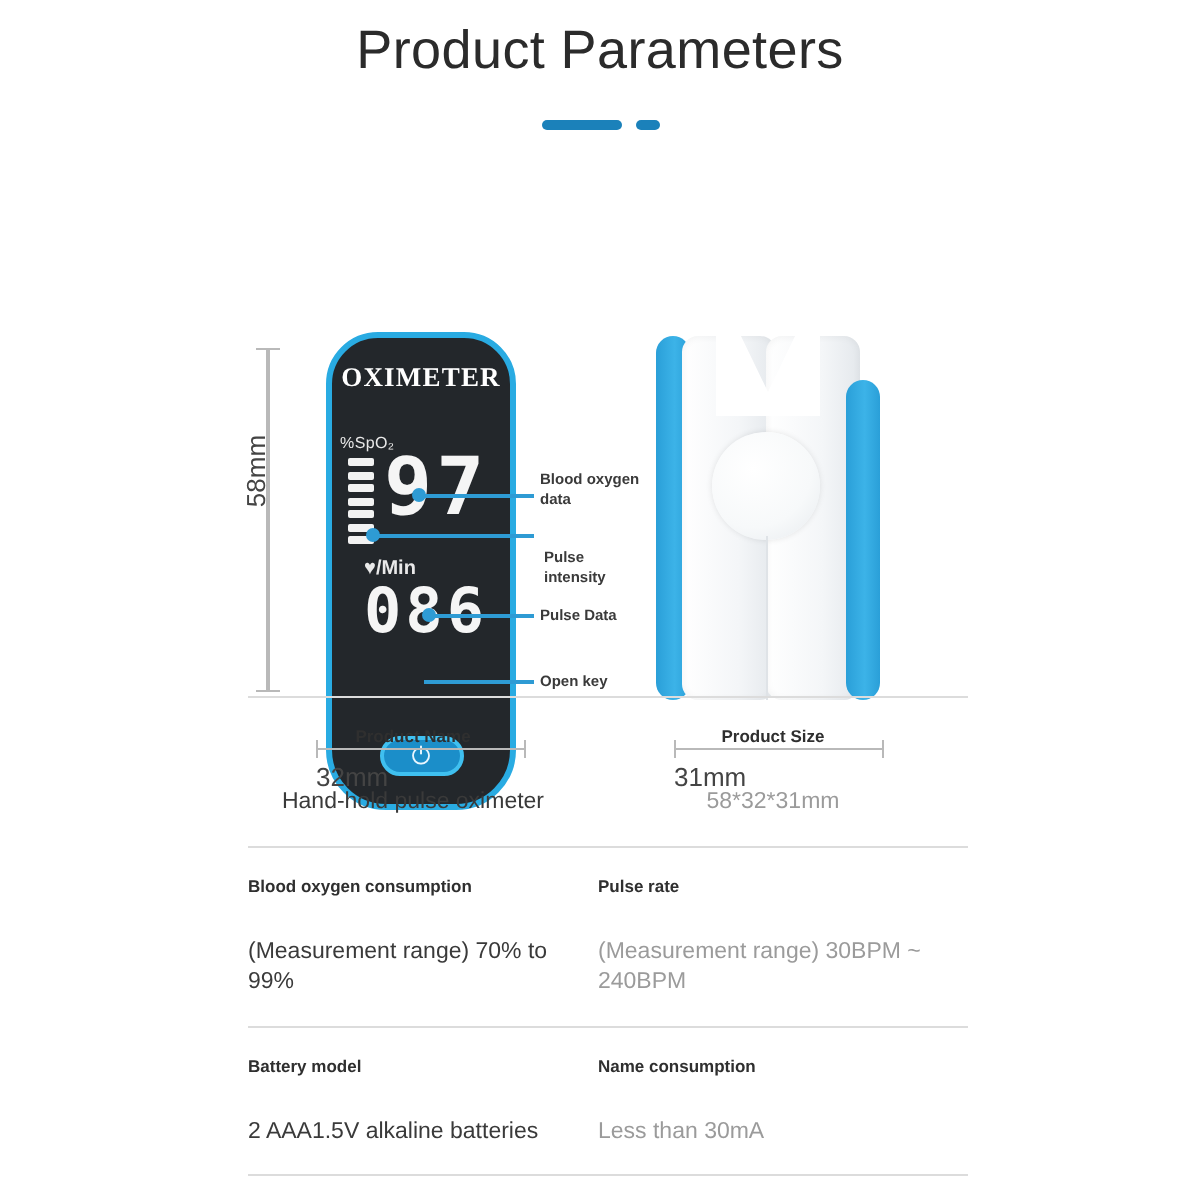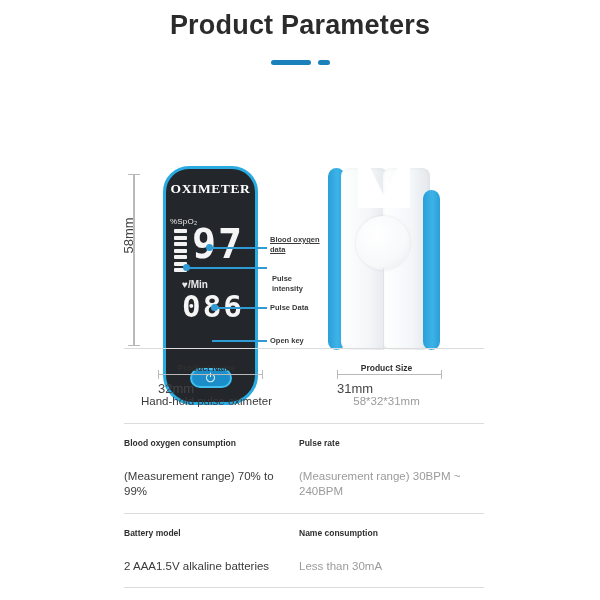--- a/index.html
+++ b/index.html
@@ -21,21 +21,21 @@
     position: relative;
     height: 78px;
   }
   .main-title {
     position: absolute;
     top: 10px;
     left: 0;
     width: 600px;
     text-align: center;
     font-size: 27px;
-    font-weight: bold;
+    font-weight: normal;
     color: #2b2b2b;
     letter-spacing: 0.2px;
   }
   .divider-wrap {
     position: absolute;
     top: 60px;
     left: 0;
     width: 600px;
     display: flex;
     justify-content: center;
@@ -363,21 +363,21 @@
     <div class="back-body-l"></div>
     <div class="back-body-r"></div>
     <div class="notch"></div>
     <div class="hinge"></div>
     <div class="seam"></div>
     <div class="back-right-edge"></div>
   </div>
 
   <div class="callout-dot" style="left:206px; top:166px;"></div>
   <div class="callout-line" style="left:210px; top:169px; width:57px;"></div>
-  <div class="callout-text" style="left:270px; top:157px;text-decoration:underline;">
+  <div class="callout-text" style="left:270px; top:157px;">
     <span>Blood oxygen</span><br>
     <span>data</span>
   </div>
 
   <div class="callout-dot" style="left:183px; top:186px;"></div>
   <div class="callout-line" style="left:187px; top:189px; width:80px;"></div>
   <div class="callout-text" style="left:272px; top:196px;">
     <span>Pulse</span><br>
     <span>intensity</span>
   </div>

